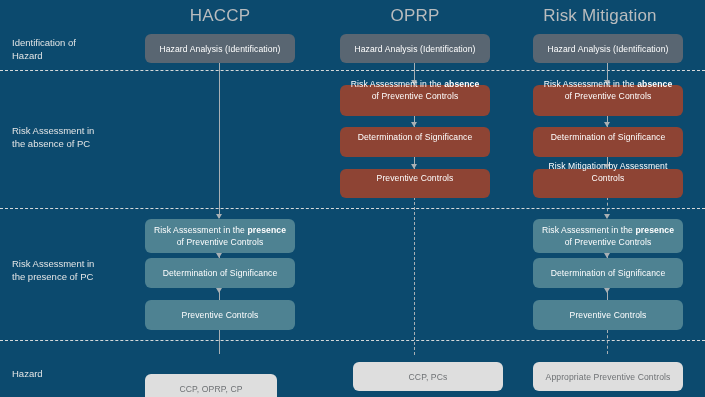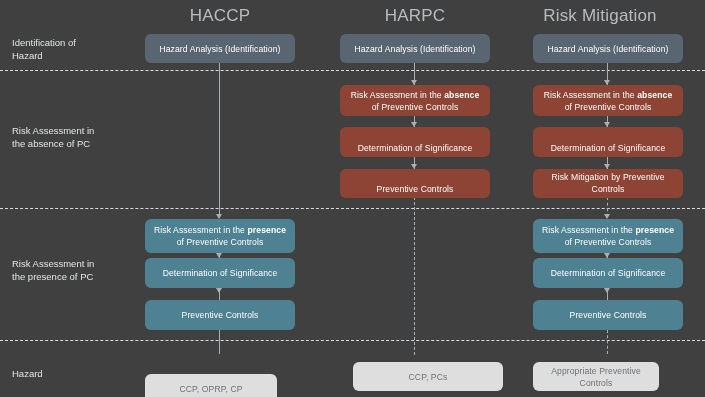--- a/index.html
+++ b/index.html
@@ -5,21 +5,21 @@
   * { box-sizing: border-box; margin: 0; padding: 0; }
   html, body {
     width: 705px; height: 397px;
     background: #000000;
     font-family: "Liberation Sans", sans-serif;
     overflow: hidden;
   }
   #stage {
     position: relative;
     width: 705px; height: 397px;
-    background: #404040;
+    background: #0c4a6e;
   }
 
   
   .col-title {
     position: absolute;
     text-align: center;
     color: #b9bcbe;
     font-size: 17px;
     font-weight: 400;
     letter-spacing: .2px;
@@ -51,21 +51,21 @@
   .box {
     position: absolute;
     display: flex;
     align-items: center;
     justify-content: center;
     text-align: center;
     border-radius: 6px;
     color: #ffffff;
     font-size: 8.6px;
     line-height: 12px;
-    padding: 3px 7px;
+    padding: 14px 7px;
     letter-spacing: .1px;
   }
   .box.slate   { background: #596672; }
   .box.rust    { background: #8e4434; align-items: flex-end; }
   .box.teal    { background: #4e8292; }
   .box.ghost   { background: #dedede; color: #6e7174; }
 
   .box .em { font-weight: 700; }
 
   
@@ -82,21 +82,21 @@
     border-right: 3.5px solid transparent;
     border-top: 5px solid #a9b0b4;
   }
 </style>
 </head>
 <body>
 
 <div id="stage">
 
   <div class="col-title" style="left:145px;width:150px;">HACCP</div>
-  <div class="col-title" style="left:340px;width:150px;">HARPC</div>
+  <div class="col-title" style="left:340px;width:150px;">OPRP</div>
   <div class="col-title" style="left:524px;width:152px;">Risk Mitigation</div>
 
   <div class="divider" style="top:70px;"></div>
   <div class="divider" style="top:208px;"></div>
   <div class="divider" style="top:340px;"></div>
 
   <div class="row-label" style="top:36px;">
     <div>Identification of</div>
     <div>Hazard</div>
   </div>
@@ -153,35 +153,35 @@
   </div>
   <div class="box rust" style="left:340px;top:127px;width:150px;height:30px;">Determination of Significance</div>
   <div class="box rust" style="left:340px;top:169px;width:150px;height:29px;">Preventive Controls</div>
 
   <div class="box rust" style="left:533px;top:85px;width:150px;height:31px;">
     <span>
       <span>Risk Assessment in the </span><span class="em">absence</span><span> of Preventive Controls</span>
     </span>
   </div>
   <div class="box rust" style="left:533px;top:127px;width:150px;height:30px;">Determination of Significance</div>
-  <div class="box rust" style="left:533px;top:169px;width:150px;height:29px;">Risk Mitigation by Preventive Controls</div>
+  <div class="box rust" style="left:533px;top:169px;width:150px;height:29px;">Risk Mitigation by Assessment Controls</div>
 
   <div class="box teal" style="left:145px;top:219px;width:150px;height:34px;">
     <span>
       <span>Risk Assessment in the </span><span class="em">presence</span><span> of Preventive Controls</span>
     </span>
   </div>
   <div class="box teal" style="left:145px;top:258px;width:150px;height:30px;">Determination of Significance</div>
   <div class="box teal" style="left:145px;top:300px;width:150px;height:30px;">Preventive Controls</div>
 
   <div class="box teal" style="left:533px;top:219px;width:150px;height:34px;">
     <span>
       <span>Risk Assessment in the </span><span class="em">presence</span><span> of Preventive Controls</span>
     </span>
   </div>
   <div class="box teal" style="left:533px;top:258px;width:150px;height:30px;">Determination of Significance</div>
   <div class="box teal" style="left:533px;top:300px;width:150px;height:30px;">Preventive Controls</div>
 
   <div class="box ghost" style="left:145px;top:374px;width:132px;height:29px;">CCP, OPRP, CP</div>
   <div class="box ghost" style="left:340px;top:362px;width:150px;height:29px;margin-left:13px;">CCP, PCs</div>
-  <div class="box ghost" style="left:533px;top:362px;width:126px;height:29px;">Appropriate Preventive Controls</div>
+  <div class="box ghost" style="left:533px;top:362px;width:150px;height:29px;">Appropriate Preventive Controls</div>
 
 </div>
 
 </body></html>

